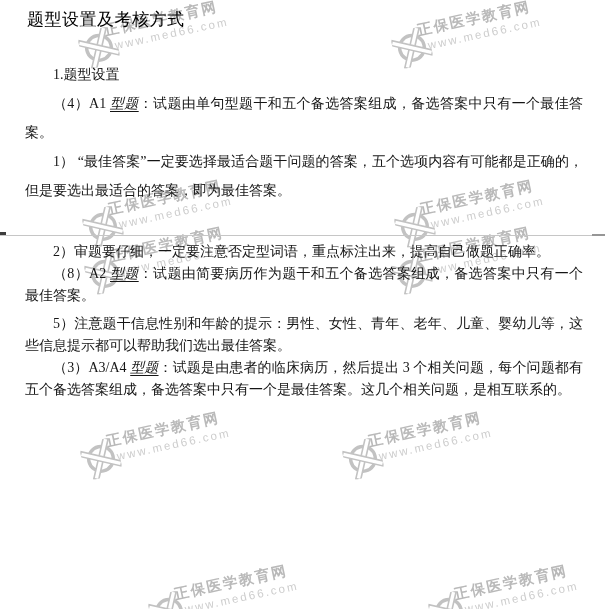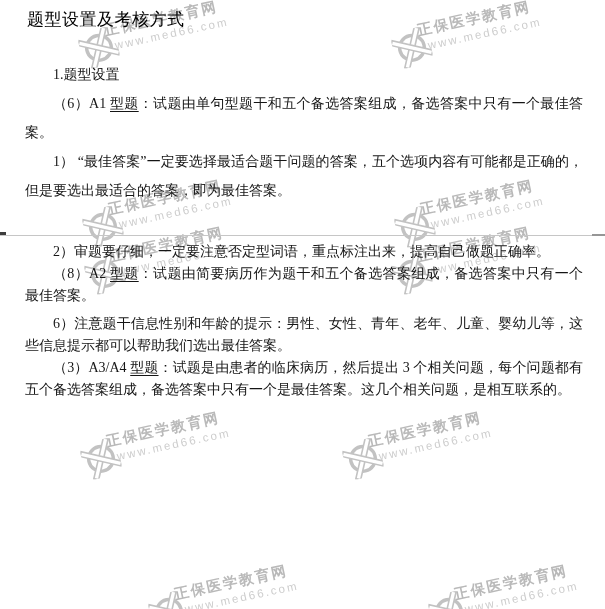--- a/index.html
+++ b/index.html
@@ -54,21 +54,21 @@
     font-size:14px;
     text-indent:2em;
     text-align:justify;
     text-align-last:left;
     word-break:break-all;
     color:#151515;
   }
   #part-a p{line-height:29px;}
   #part-b p{line-height:22px;}
   #part-b p.gap-before{margin-top:6px;}
-  .u{text-decoration:underline;text-underline-offset:3px;}
+  .u{text-decoration:underline;text-underline-offset:3px;font-style:italic;}
 </style>
 </head>
 <body>
 
 <div id="wm-layer">
     <div class="wm" style="left: 80px; top: 22px;">
     <svg viewBox="0 0 40 40" aria-hidden="true">
       <circle cx="20" cy="20" r="13" fill="none" stroke="currentColor" stroke-width="3.6"></circle>
       <g transform="rotate(25 20 20)">
         <rect x="17.4" y="-2" width="5.2" height="44" fill="#ffffff" stroke="currentColor" stroke-width="1.7"></rect>
@@ -182,21 +182,21 @@
 <div class="divider"></div>
 <div class="divider-tick-left"></div>
 <div class="divider-tick-right"></div>
 
 <div class="content">
   <h1 class="doc-title">题型设置及考核方式</h1>
 </div>
 
 <div id="part-a" class="part">
     <p><span>1.题型设置</span></p>
-    <p><span>（6）A1 </span><span class="u">型题</span><span>：试题由单句型题干和五个备选答案组成，备选答案中只有一个最佳答案。</span></p>
+    <p><span>（4）A1 </span><span class="u">型题</span><span>：试题由单句型题干和五个备选答案组成，备选答案中只有一个最佳答案。</span></p>
     <p><span>1） “最佳答案”一定要选择最适合题干问题的答案，五个选项内容有可能都是正确的，但是要选出最适合的答案，即为最佳答案。</span></p>
   </div>
 <div id="part-b" class="part">
     <p><span>2）审题要仔细，一定要注意否定型词语，重点标注出来，提高自己做题正确率。</span></p>
     <p><span>（8）A2 </span><span class="u">型题</span><span>：试题由简要病历作为题干和五个备选答案组成，备选答案中只有一个最佳答案。</span></p>
-    <p class="gap-before"><span>6）注意题干信息性别和年龄的提示：男性、女性、青年、老年、儿童、婴幼儿等，这些信息提示都可以帮助我们选出最佳答案。</span></p>
+    <p class="gap-before"><span>5）注意题干信息性别和年龄的提示：男性、女性、青年、老年、儿童、婴幼儿等，这些信息提示都可以帮助我们选出最佳答案。</span></p>
     <p><span>（3）A3/A4 </span><span class="u">型题</span><span>：试题是由患者的临床病历，然后提出 3 个相关问题，每个问题都有五个备选答案组成，备选答案中只有一个是最佳答案。这几个相关问题，是相互联系的。</span></p>
   </div>
 
 </body></html>

